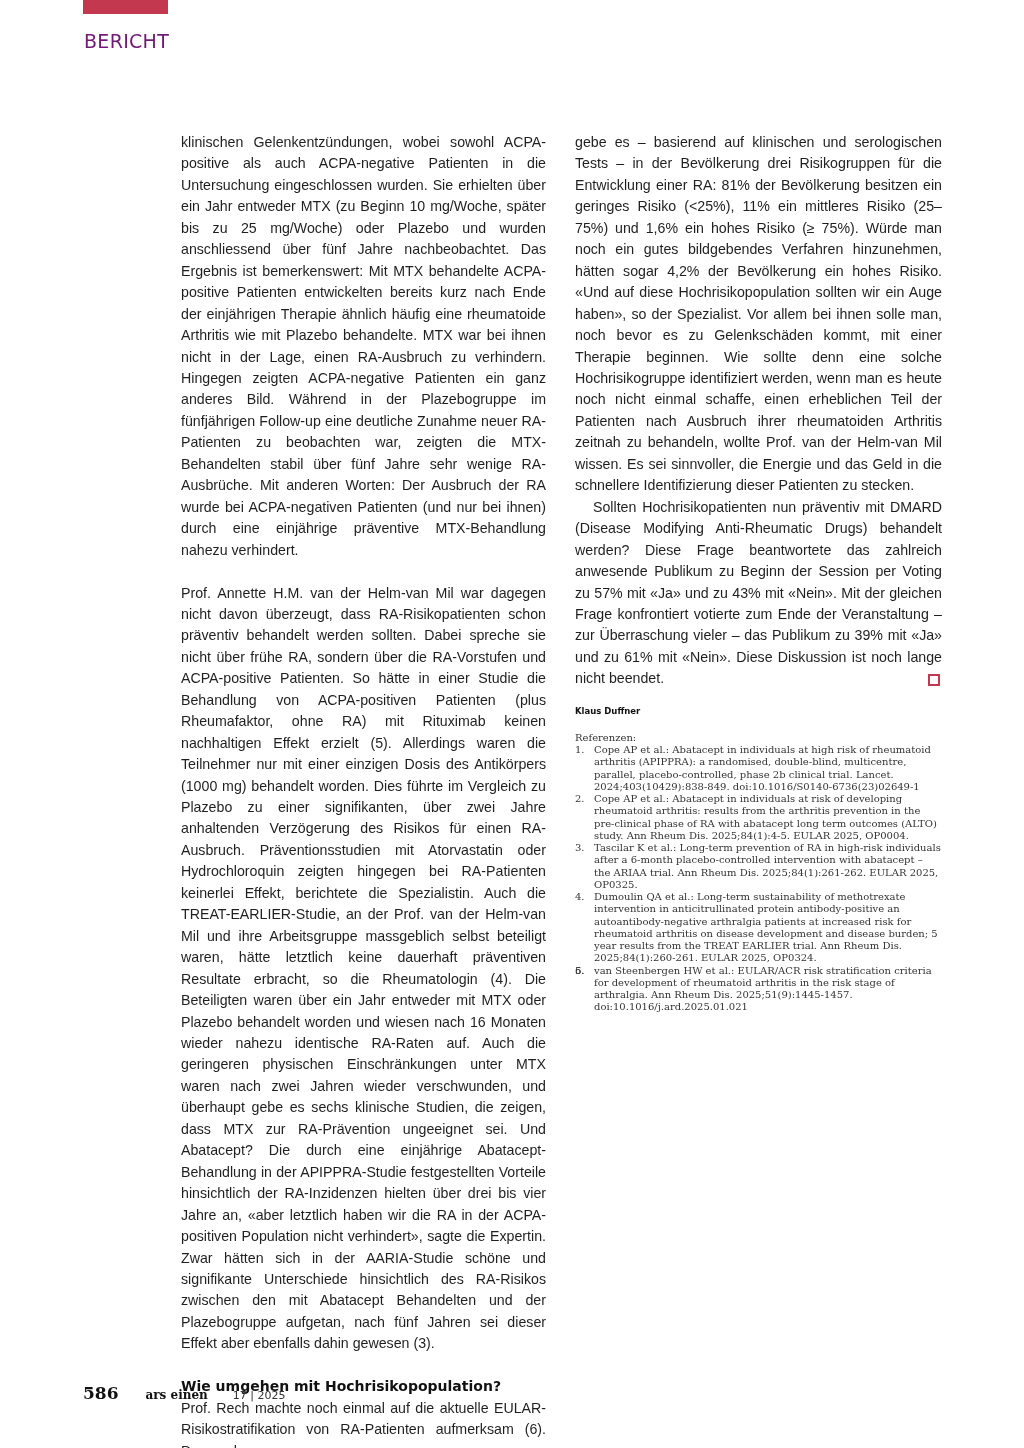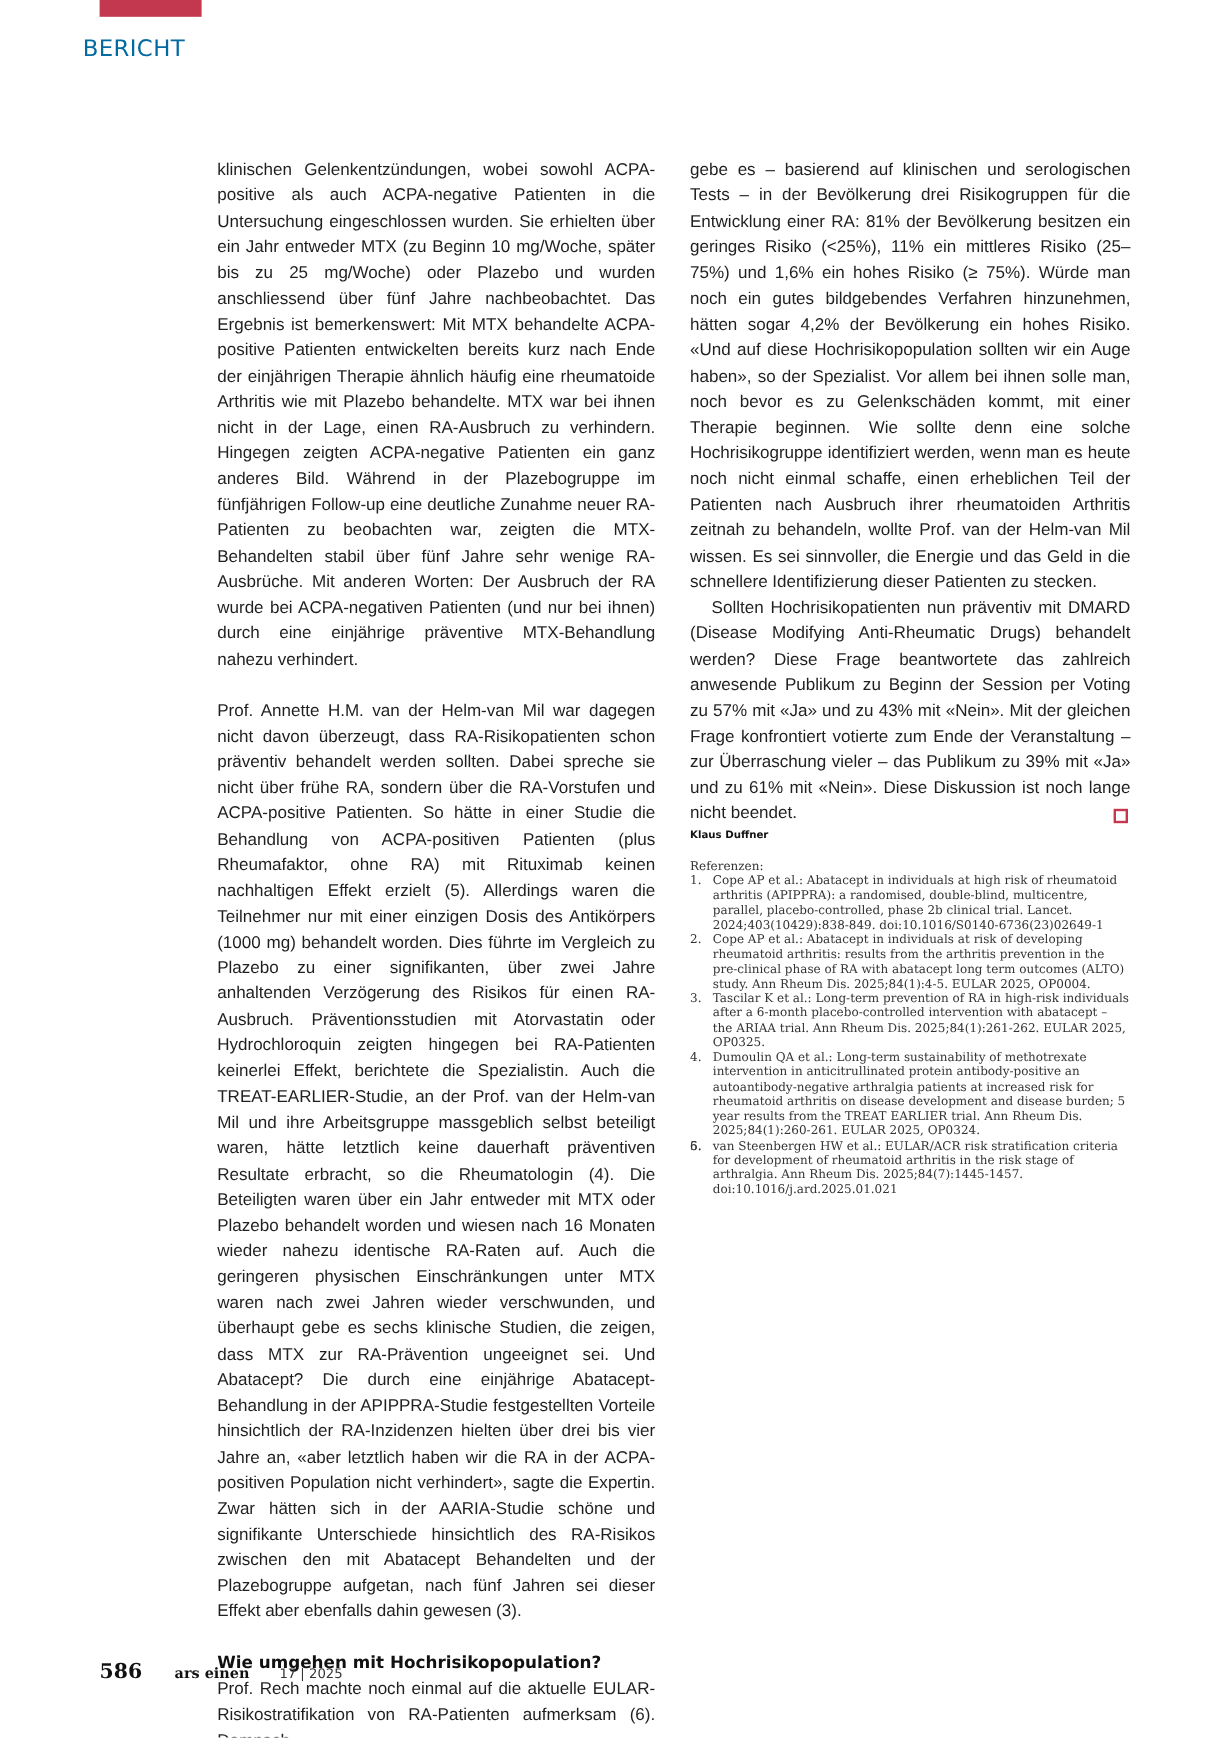--- a/index.html
+++ b/index.html
@@ -1,27 +1,27 @@
 <!DOCTYPE html>
 <html><head>
 <meta charset="utf-8">
 <style>
   html, body { margin:0; padding:0; background:#ffffff; }
   body { width:1024px; height:1448px; position:relative; overflow:hidden; color:#1a1a1a; }
   .accent-bar { position:absolute; left:83px; top:0; width:85px; height:14px; background:#c3374f; }
-  .section-label { position:absolute; left:69px; top:30px; font-family:"DejaVu Sans", sans-serif; font-size:19px; letter-spacing:0.3px; color:#0369a1; font-weight:normal; }
+  .section-label { position:absolute; left:84px; top:30px; font-family:"DejaVu Sans", sans-serif; font-size:19px; letter-spacing:0.3px; color:#701a75; font-weight:normal; }
   .col { position:absolute; top:132px; font-family:"Liberation Sans", sans-serif; font-size:14.2px; line-height:21.45px; color:#1f1f1f; text-align:justify; hyphens:manual; }
   .col-left { left:181px; width:365px; }
   .col-right { left:575px; width:367px; }
   .col p { margin:0; }
   .col p.indent { text-indent:18px; }
   .col h3 { margin:0; font-family:"DejaVu Sans", sans-serif; font-size:14px; font-weight:bold; line-height:21.45px; color:#111; }
   .gap { height:21.45px; }
   .end-mark { display:inline-block; width:8px; height:8px; border:2px solid #c3374f; float:right; margin-top:6px; margin-right:2px; }
-  .author { font-family:"DejaVu Sans", sans-serif; font-weight:bold; font-size:8.5px; color:#111; line-height:12px; }
+  .author { font-family:"DejaVu Sans", sans-serif; font-weight:bold; font-size:8.5px; margin-top:15px; color:#111; line-height:12px; }
   .refs { margin-top:15px; font-family:"DejaVu Serif", serif; font-size:10px; line-height:12.25px; color:#333; text-align:left; }
   .refs-title { margin:0 0 1px 0; }
   .refs ol { margin:0; padding:0; list-style:none; }
   .refs li { position:relative; padding-left:19px; margin:0; }
   .refs li .num { position:absolute; left:0; top:0; }
   .footer { position:absolute; left:83px; top:1383px; display:flex; align-items:baseline; gap:25px; }
   .page-num { font-family:"DejaVu Serif", serif; font-weight:bold; font-size:17px; color:#111; }
   .mag-name { font-family:"DejaVu Serif", serif; font-weight:bold; font-size:12px; color:#111; margin-left:2px; }
   .issue { font-family:"DejaVu Sans", sans-serif; font-size:11px; color:#333; }
 </style>
@@ -45,21 +45,21 @@
   <p class="indent"><span>Sollten Hochrisikopatienten nun präventiv mit DMARD (Di­sease Modifying Anti-Rheumatic Drugs) behandelt werden? Diese Frage beantwortete das zahlreich anwesende Publikum zu Beginn der Session per Voting zu 57% mit «Ja» und zu 43% mit «Nein». Mit der gleichen Frage konfrontiert votierte zum Ende der Veranstaltung – zur Überraschung vieler – das Pu­blikum zu 39% mit «Ja» und zu 61% mit «Nein». Diese Dis­kussion ist noch lange nicht beendet.</span><span class="end-mark"></span></p>
   <div class="author">Klaus Duffner</div>
   <div class="refs">
     <p class="refs-title">Referenzen:</p>
     <ol>
       <li><span class="num">1.</span><span>Cope AP et al.: Abatacept in individuals at high risk of rheumatoid arthritis (APIPPRA): a randomised, double-blind, multicentre, parallel, placebo-controlled, phase 2b clinical trial. Lancet. 2024;403(10429):838-849. doi:10.1016/S0140-6736(23)02649-1</span></li>
       <li><span class="num">2.</span><span>Cope AP et al.: Abatacept in individuals at risk of developing rheumato­id arthritis: results from the arthritis prevention in the pre-clinical phase of RA with abatacept long term outcomes (ALTO) study. Ann Rheum Dis. 2025;84(1):4-5. EULAR 2025, OP0004.</span></li>
       <li><span class="num">3.</span><span>Tascilar K et al.: Long-term prevention of RA in high-risk individuals after a 6-month placebo-controlled intervention with abatacept – the ARIAA trial. Ann Rheum Dis. 2025;84(1):261-262. EULAR 2025, OP0325.</span></li>
       <li><span class="num">4.</span><span>Dumoulin QA et al.: Long-term sustainability of methotrexate intervention in anticitrullinated protein antibody-positive an autoantibody-negative arthralgia patients at increased risk for rheumatoid arthritis on disease development and disease burden; 5 year results from the TREAT EARLIER trial. Ann Rheum Dis. 2025;84(1):260-261. EULAR 2025, OP0324.</span></li>
       <li><span class="num">5.</span></li>
-      <li><span class="num">6.</span><span>van Steenbergen HW et al.: EULAR/ACR risk stratification criteria for development of rheumatoid arthritis in the risk stage of arthralgia. Ann Rheum Dis. 2025;84(7):1445-1457. doi:10.1016/j.ard.2025.01.021</span></li>
+      <li><span class="num">6.</span><span>van Steenbergen HW et al.: EULAR/ACR risk stratification criteria for development of rheumatoid arthritis in the risk stage of arthralgia. Ann Rheum Dis. 2025;51(9):1445-1457. doi:10.1016/j.ard.2025.01.021</span></li>
     </ol>
   </div>
 </div>
 
 <div class="footer">
   <span class="page-num">586</span>
   <span class="mag-name">ars einen</span>
   <span class="issue">17 | 2025</span>
 </div>
 

